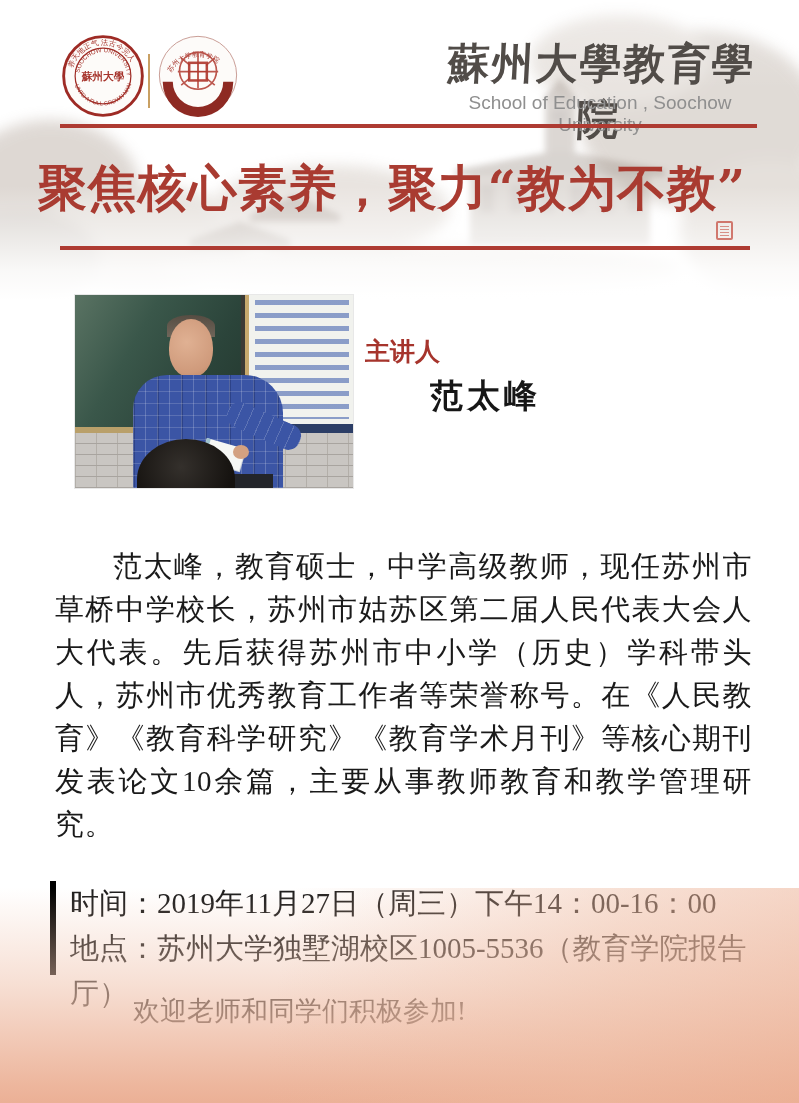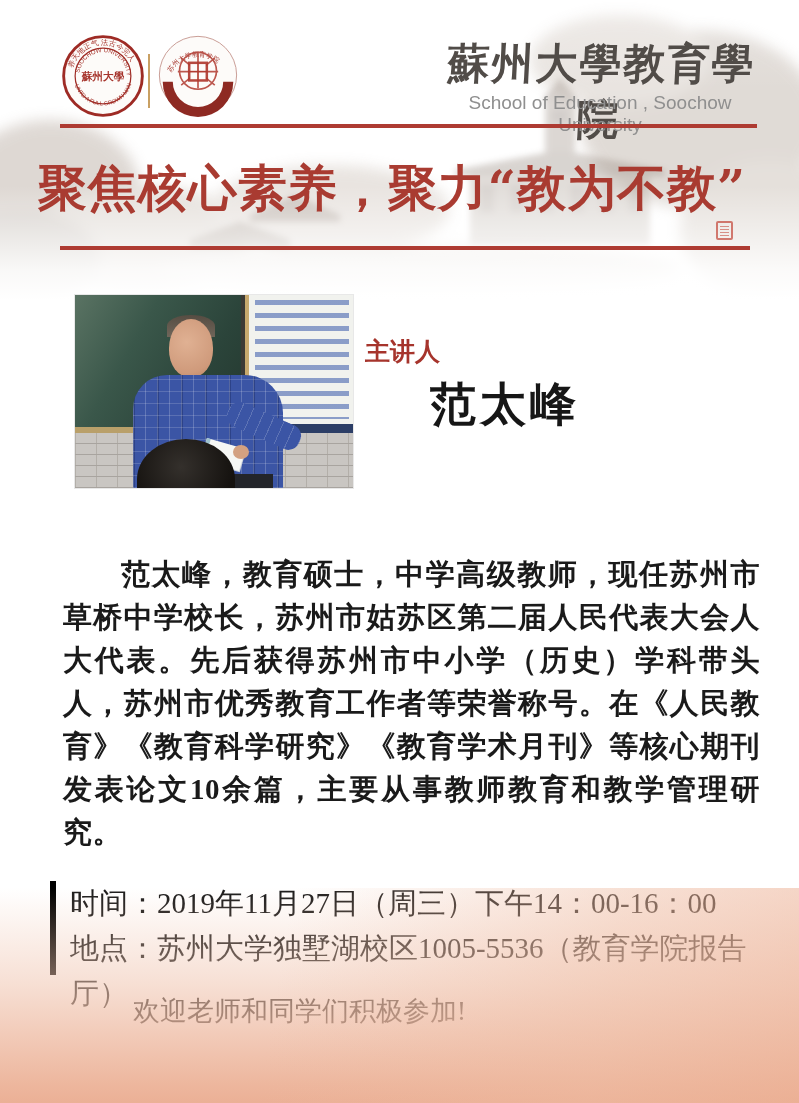--- a/index.html
+++ b/index.html
@@ -66,25 +66,25 @@
   .papers{position:absolute;left:128px;top:148px;width:36px;height:23px;background:#f6f7f4;
     transform:rotate(16deg);box-shadow:1px 1px 0 #cfd6de;border-left:4px solid #9fc3cf;}
   .hand{position:absolute;width:16px;height:14px;border-radius:50%;background:#d3a181;}
   .hand-l{left:122px;top:160px;} .hand-r{left:158px;top:150px;}
   .student-head{position:absolute;left:62px;top:144px;width:98px;height:80px;
     border-radius:50% 50% 30% 30%;
     background:radial-gradient(circle at 45% 35%,#34302c,#15120f 70%);}
   
   .speaker-label{position:absolute;left:365px;top:335px;font-size:25px;font-weight:bold;color:#A6342C;
     font-family:"DejaVu Serif","Liberation Serif",serif;}
-  .speaker-name{position:absolute;left:430px;top:374px;font-size:46px;font-weight:bold;color:#161616;
+  .speaker-name{position:absolute;left:430px;top:374px;font-size:33px;font-weight:bold;color:#161616;
     letter-spacing:4px;font-family:"DejaVu Serif","Liberation Serif",serif;}
   
-  .bio{position:absolute;left:55px;top:545px;width:697px;margin:8px;
-    font-size:29px;line-height:43px;text-indent:2em;text-align:justify;letter-spacing:.5px;font-weight:bold;}
+  .bio{position:absolute;left:55px;top:545px;width:697px;margin:0;
+    font-size:29px;line-height:43px;text-indent:2em;text-align:justify;letter-spacing:.5px;}
   
   .event-info{position:absolute;left:50px;top:881px;display:flex;}
   .event-bar{width:6px;height:94px;background:#000;}
   .event-lines{margin-left:14px;font-size:29px;line-height:45px;}
   
   .welcome{position:absolute;left:133px;top:993px;font-size:27px;color:#111;}
   .bottom-gradient{position:absolute;left:0;bottom:0;width:799px;height:215px;pointer-events:none;
     background:
       linear-gradient(100deg,rgba(236,178,152,0) 35%,rgba(238,186,160,.45) 75%,rgba(236,176,148,.55) 100%),
       linear-gradient(to bottom,rgba(238,190,167,0) 0%,rgba(240,197,176,.55) 45%,#edb69d 92%,#ebb096 100%);}

